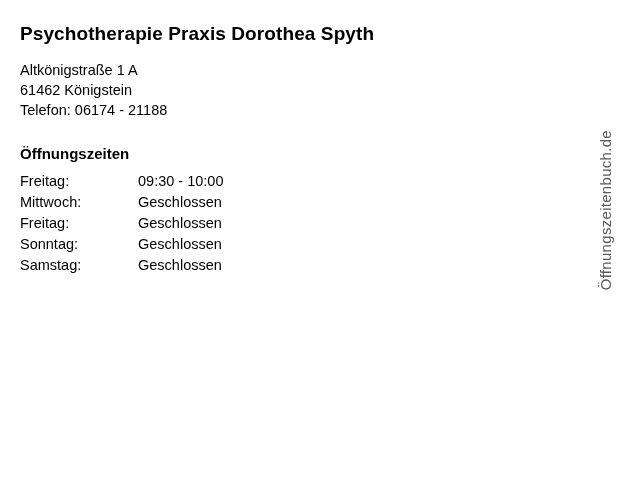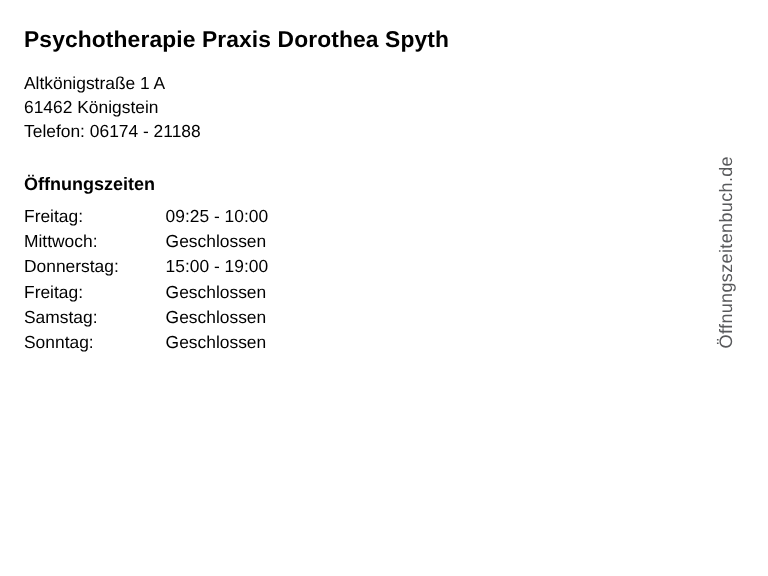--- a/index.html
+++ b/index.html
@@ -100,40 +100,36 @@
     <div class="address-line">61462 Königstein</div>
     <div class="address-line">Telefon: 06174 - 21188</div>
   </div>
 
   <h2 class="hours-heading">Öffnungszeiten</h2>
 
   <table class="hours-table">
     <tbody>
       <tr>
         <td class="day-cell">Freitag:</td>
-        <td class="time-cell">09:25 - 10:00</td>
+        <td class="time-cell">09:30 - 10:00</td>
       </tr>
       <tr>
         <td class="day-cell">Mittwoch:</td>
         <td class="time-cell">Geschlossen</td>
       </tr>
       <tr>
-        <td class="day-cell">Donnerstag:</td>
-        <td class="time-cell">15:00 - 19:00</td>
-      </tr>
-      <tr>
         <td class="day-cell">Freitag:</td>
         <td class="time-cell">Geschlossen</td>
       </tr>
       <tr>
-        <td class="day-cell">Samstag:</td>
+        <td class="day-cell">Sonntag:</td>
         <td class="time-cell">Geschlossen</td>
       </tr>
       <tr>
-        <td class="day-cell">Sonntag:</td>
+        <td class="day-cell">Samstag:</td>
         <td class="time-cell">Geschlossen</td>
       </tr>
     </tbody>
   </table>
 
   <div class="watermark">Öffnungszeitenbuch.de</div>
 
 </div>
 
 </body></html>

